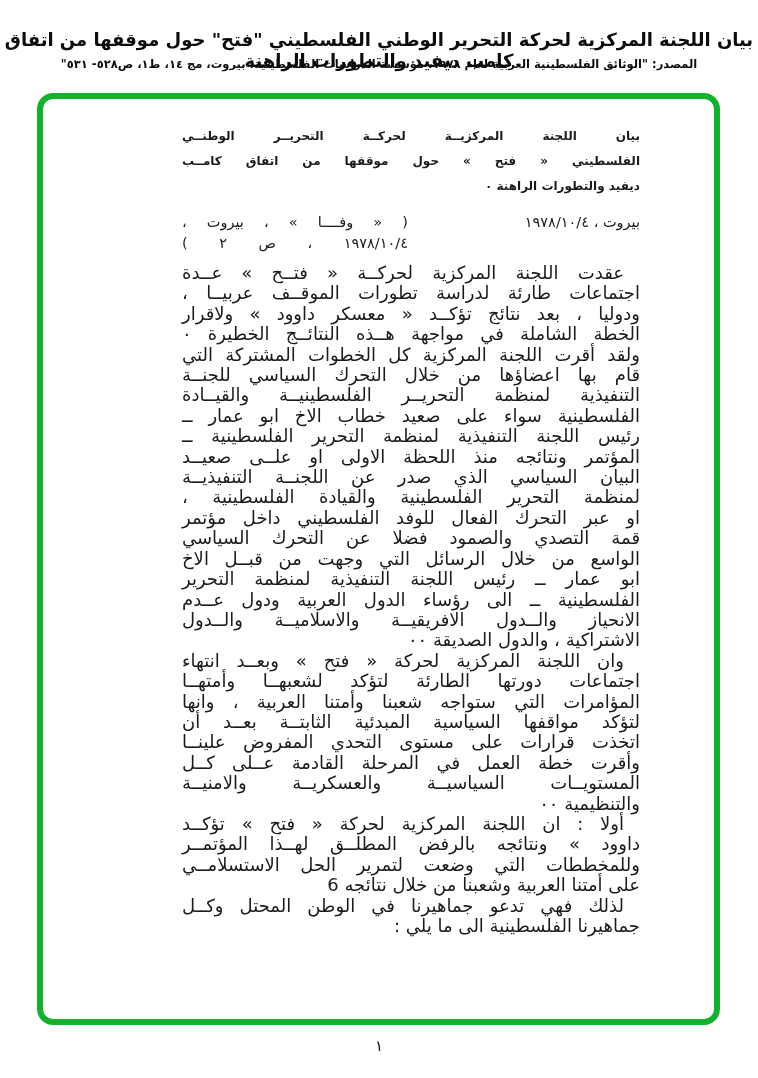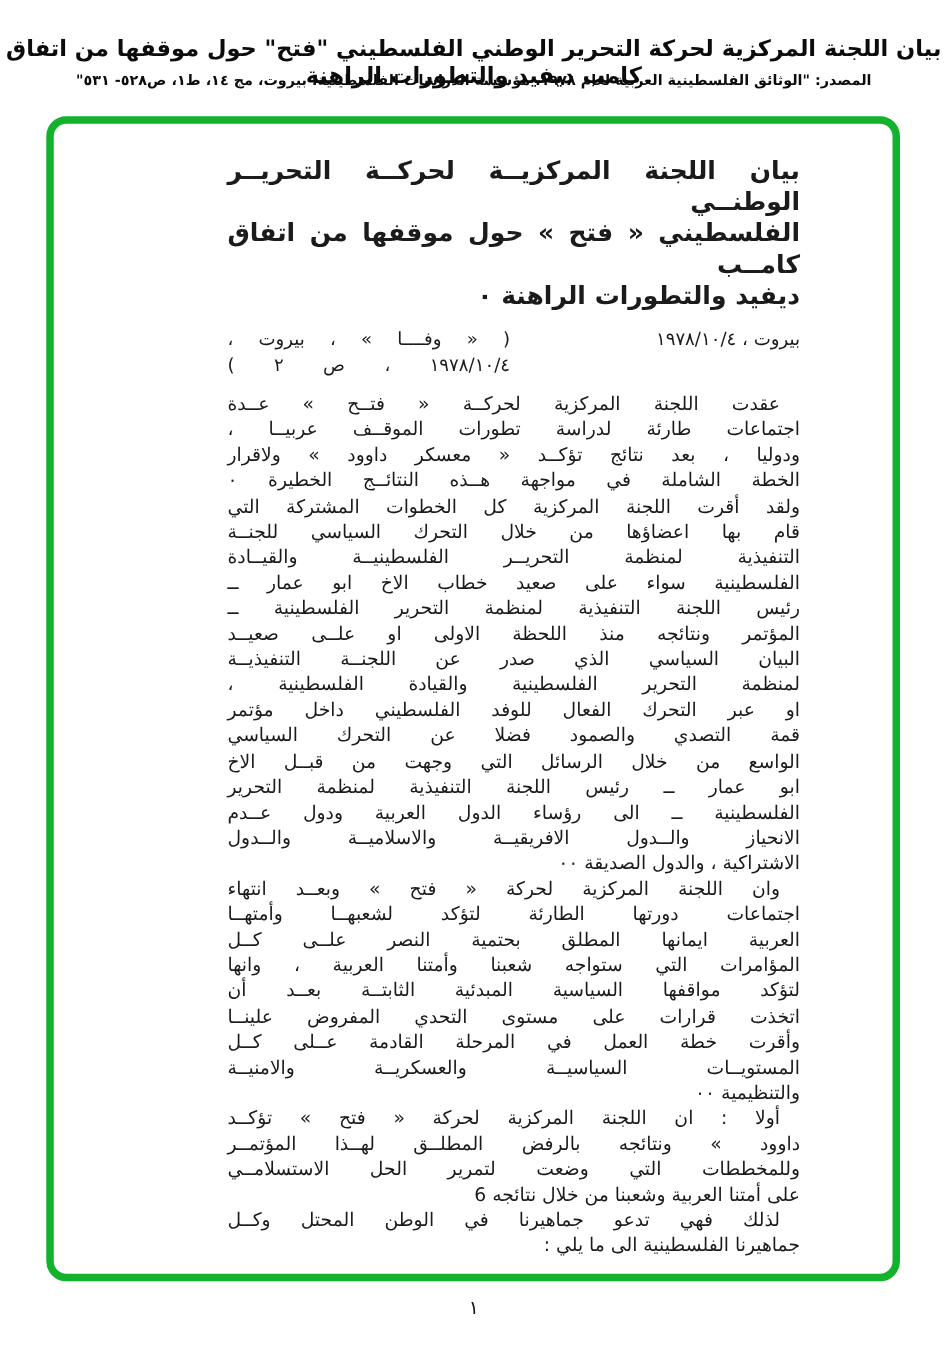--- a/index.html
+++ b/index.html
@@ -22,36 +22,36 @@
     box-sizing:border-box; border:6px solid #12b22d; border-radius:16px;
     background:#ffffff;
   }
   
   .content {
     position:absolute; top:124px; right:118px; width:458px;
     direction:rtl; color:#1b1b1b;
   }
   .title-block { margin-bottom:13px; }
   .t-line {
-    font-weight:bold; font-size:20px; line-height:25px;
+    font-weight:bold; font-size:12px; line-height:25px;
     text-align:justify; text-align-last:justify;
   }
   .t-line.t-last { text-align:right; text-align-last:right; }
 
   .cit {
     display:flex; justify-content:space-between; align-items:flex-start;
     font-size:14.5px; margin-bottom:9px;
   }
   .cit-date { line-height:21px; white-space:nowrap; }
   .cit-src { width:226px; }
   .c-line { line-height:21px; text-align:justify; text-align-last:justify; }
 
   .para { margin:0; }
   .bline {
-    font-size:15px; line-height:20.4px;
+    font-size:18px; line-height:20.4px;
     text-align:justify; text-align-last:justify;
   }
   .bline.pfirst { padding-right:16px; }
   .bline.plast { text-align:left; text-align-last:right; }
 
   .pagenum {
     position:absolute; top:1037px; left:0; right:0; text-align:center;
     font-size:15px; color:#111; direction:rtl;
   }
 </style>
@@ -100,21 +100,20 @@
           <div class="bline">قمة التصدي والصمود فضلا عن التحرك السياسي</div>
           <div class="bline">الواسع من خلال الرسائل التي وجهت من قبــل الاخ</div>
           <div class="bline">ابو عمار ــ رئيس اللجنة التنفيذية لمنظمة التحرير</div>
           <div class="bline">الفلسطينية ــ الى رؤساء الدول العربية ودول عــدم</div>
           <div class="bline">الانحياز والــدول الافريقيــة والاسلاميــة والــدول</div>
           <div class="bline plast">الاشتراكية ، والدول الصديقة ٠٠</div>
         </div>
         <div class="para">
           <div class="bline pfirst">وان اللجنة المركزية لحركة « فتح » وبعــد انتهاء</div>
           <div class="bline">اجتماعات دورتها الطارئة لتؤكد لشعبهــا وأمتهــا</div>
-          <div class="bline">العربية ايمانها المطلق بحتمية النصر علــى كــل</div>
           <div class="bline">المؤامرات التي ستواجه شعبنا وأمتنا العربية ، وانها</div>
           <div class="bline">لتؤكد مواقفها السياسية المبدئية الثابتــة بعــد أن</div>
           <div class="bline">اتخذت قرارات على مستوى التحدي المفروض علينــا</div>
           <div class="bline">وأقرت خطة العمل في المرحلة القادمة عــلى كــل</div>
           <div class="bline">المستويــات السياسيــة والعسكريــة والامنيــة</div>
           <div class="bline plast">والتنظيمية ٠٠</div>
         </div>
         <div class="para">
           <div class="bline pfirst">أولا : ان اللجنة المركزية لحركة « فتح » تؤكــد</div>
           <div class="bline">داوود » ونتائجه بالرفض المطلــق لهــذا المؤتمــر</div>

